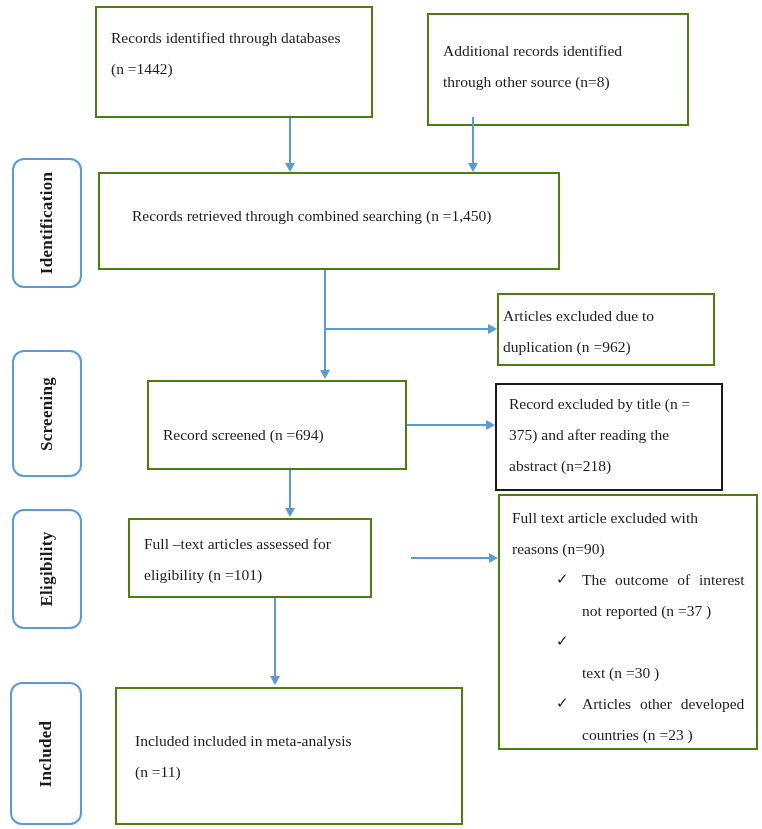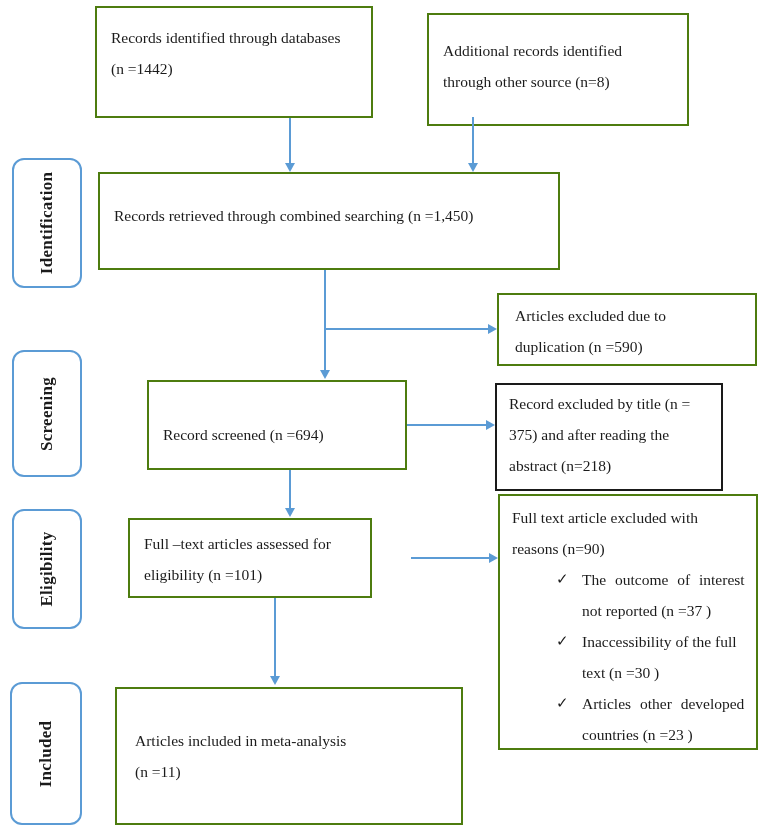--- a/index.html
+++ b/index.html
@@ -75,27 +75,27 @@
   <div class="box" style="left:95px;top:6px;width:278px;height:112px;padding:14px 14px 0 14px;">
     <div>Records identified through databases</div>
     <div>(n =1442)</div>
   </div>
 
   <div class="box" style="left:427px;top:4px;width:262px;height:113px;padding:20px 14px 0 14px;margin-top:9px;">
     <div>Additional records identified</div>
     <div>through other source (n=8)</div>
   </div>
 
-  <div class="box" style="left:98px;top:172px;width:462px;height:98px;padding:26px 14px 0 14px;">
+  <div class="box" style="left:98px;top:172px;width:462px;height:98px;padding:26px 14px 0 32px;">
     <div>Records retrieved through combined searching (n =1,450)</div>
   </div>
 
-  <div class="box" style="left:497px;top:293px;width:260px;height:73px;padding:5px 12px 0 16px;">
+  <div class="box" style="left:497px;top:293px;width:218px;height:73px;padding:5px 12px 0 4px;">
     <div>Articles excluded due to</div>
-    <div>duplication (n =590)</div>
+    <div>duplication (n =962)</div>
   </div>
 
   <div class="box" style="left:147px;top:380px;width:260px;height:90px;padding:37px 14px 0 14px;">
     <div>Record screened (n =694)</div>
   </div>
 
   <div class="box dark" style="left:495px;top:383px;width:228px;height:108px;padding:3px 12px 0 12px;">
     <div>Record excluded by title (n =</div>
     <div>375) and after reading the</div>
     <div>abstract (n=218)</div>
@@ -114,36 +114,36 @@
       <span class="check-glyph">✓</span>
       <span>
         <span class="wide">The outcome of interest</span><br>
         <span>not reported (n =37 )</span>
       </span>
     </div>
 
     <div class="check-item">
       <span class="check-glyph">✓</span>
       <span>
-        <span>Inaccessibility of the full</span><br>
+        <br>
         <span>text  (n =30 )</span>
       </span>
     </div>
 
     <div class="check-item">
       <span class="check-glyph">✓</span>
       <span>
         <span class="wide">Articles other developed</span><br>
         <span>countries (n =23 )</span>
       </span>
     </div>
   </div>
 
   <div class="box" style="left:115px;top:687px;width:348px;height:138px;padding:36px 14px 0 18px;">
-    <div>Articles included in meta-analysis</div>
+    <div>Included included in meta-analysis</div>
     <div>(n =11)</div>
   </div>
 
   <div class="vline" style="left:289px;top:118px;height:48px;"></div>
   <div class="ah-down" style="left:285px;top:163px;"></div>
 
   <div class="vline" style="left:472px;top:117px;height:49px;"></div>
   <div class="ah-down" style="left:468px;top:163px;"></div>
 
   <div class="vline" style="left:324px;top:270px;height:103px;"></div>

